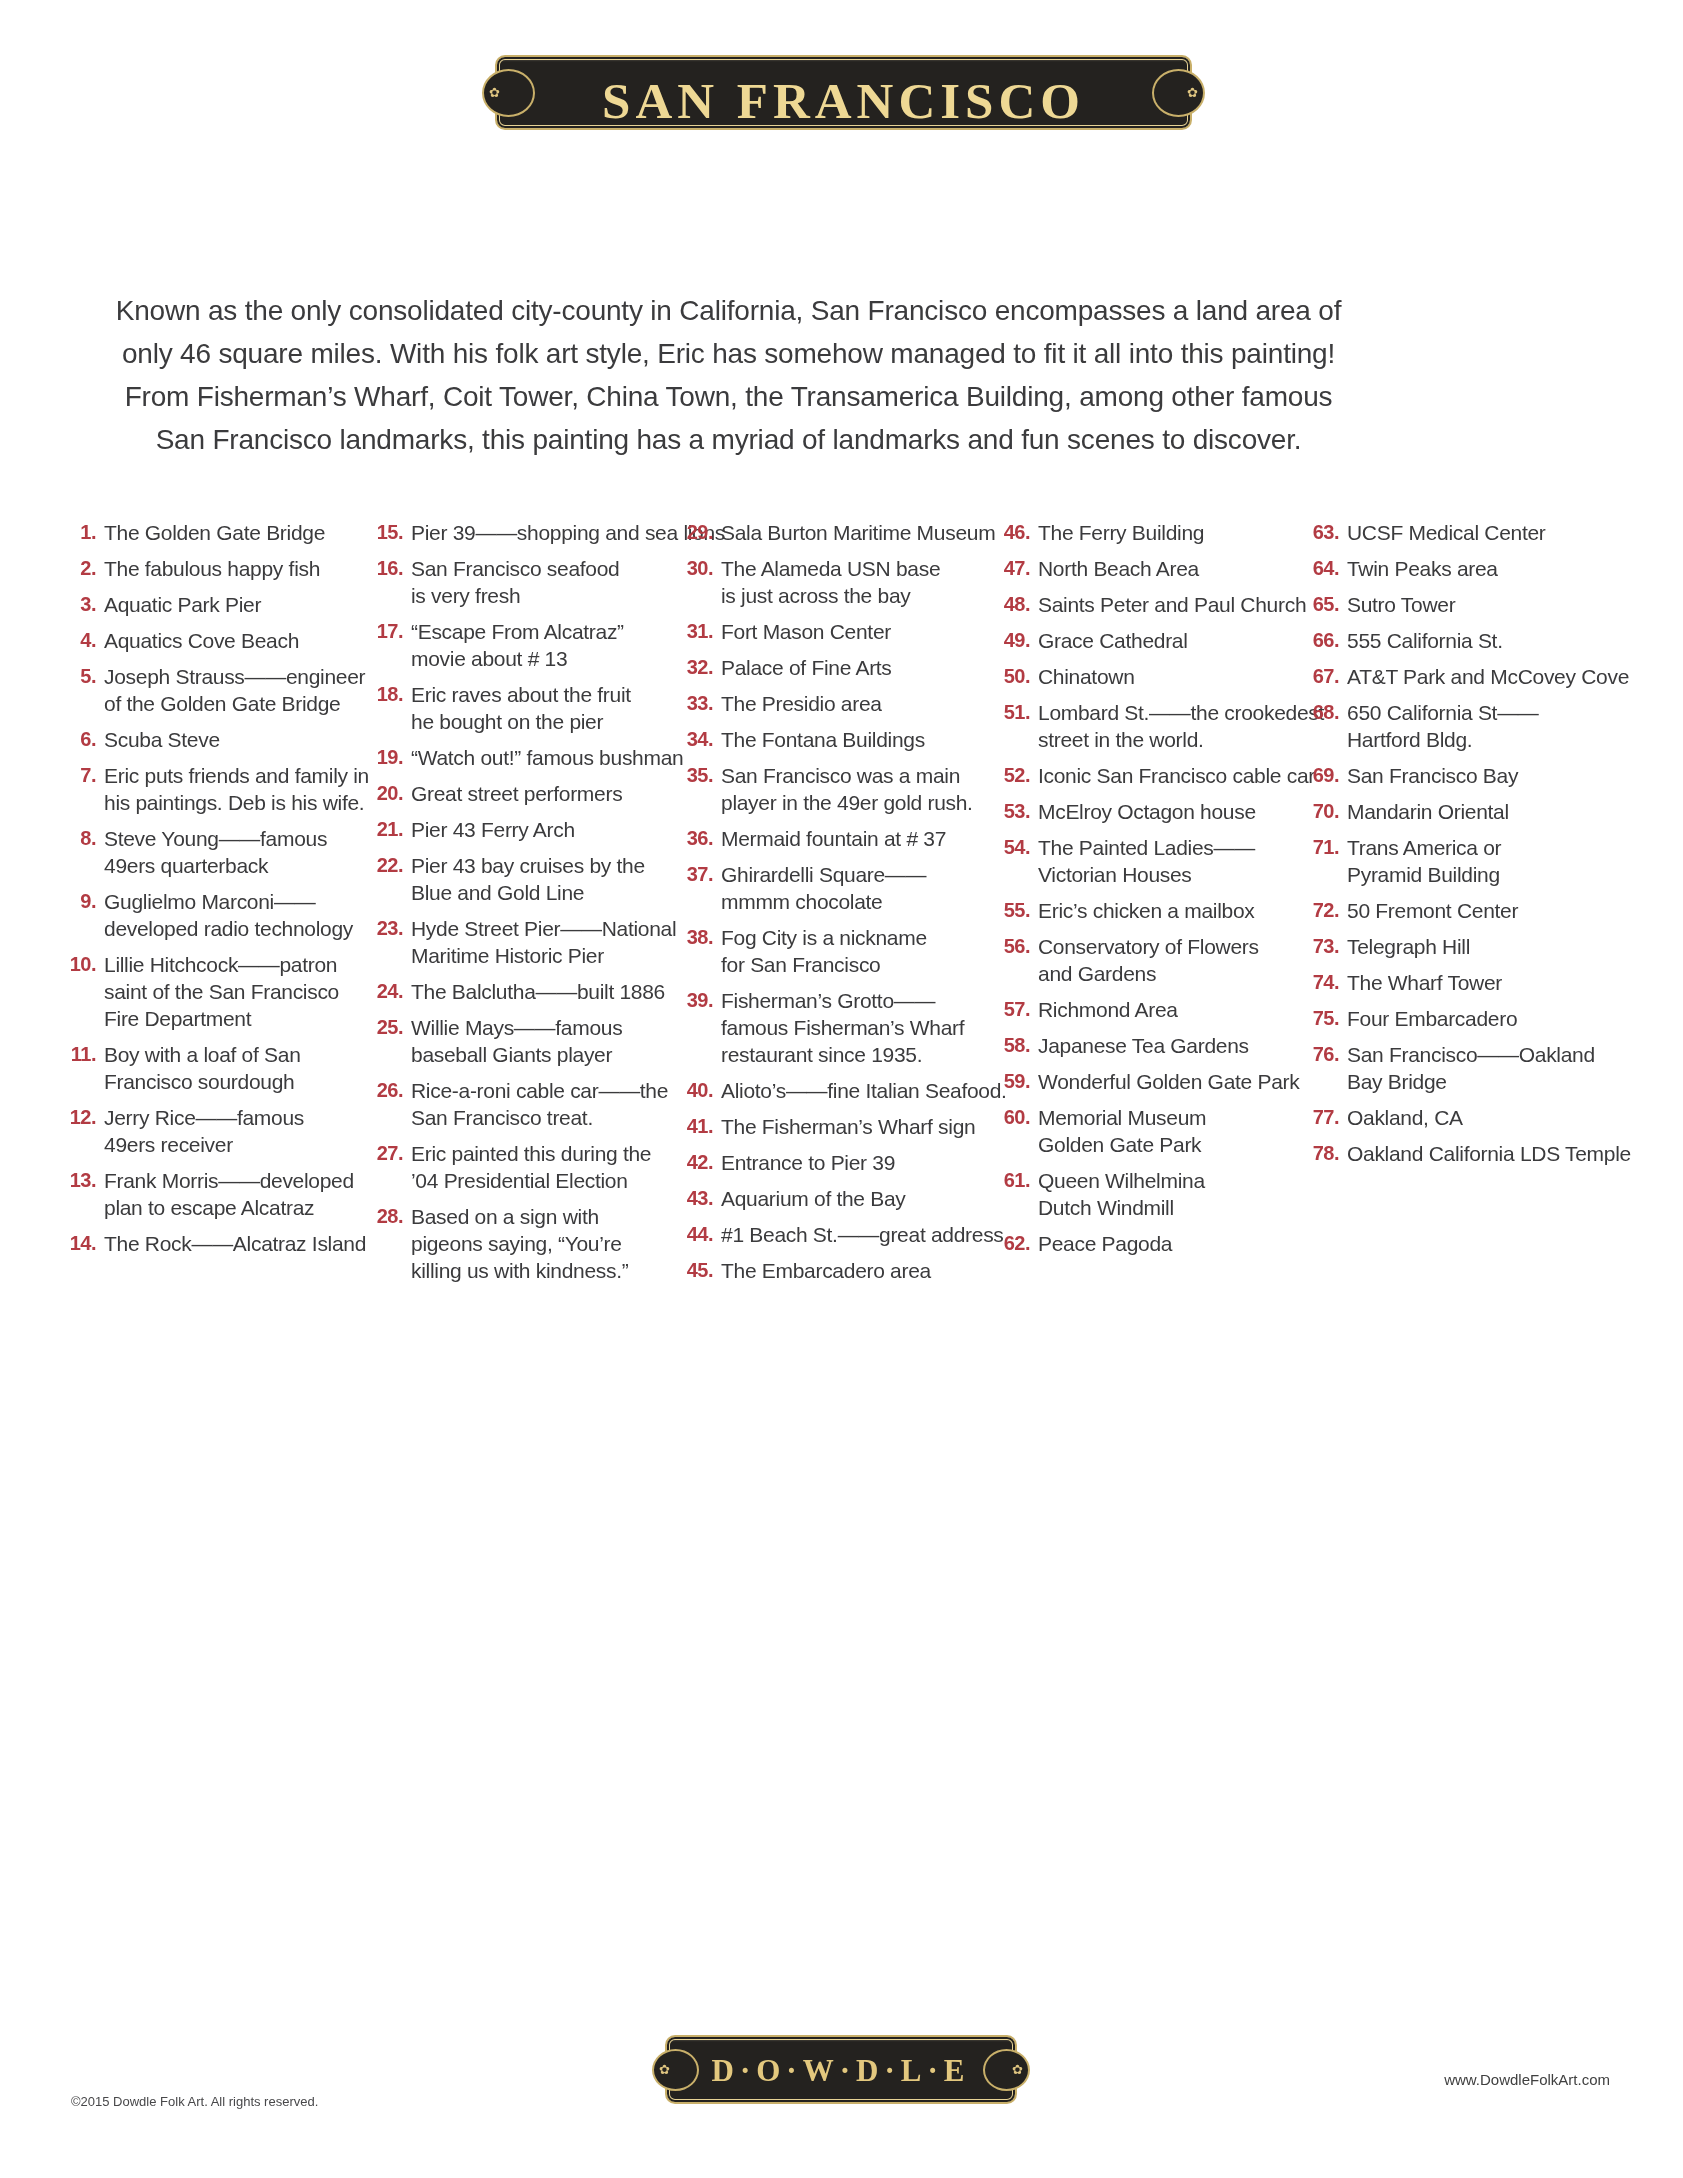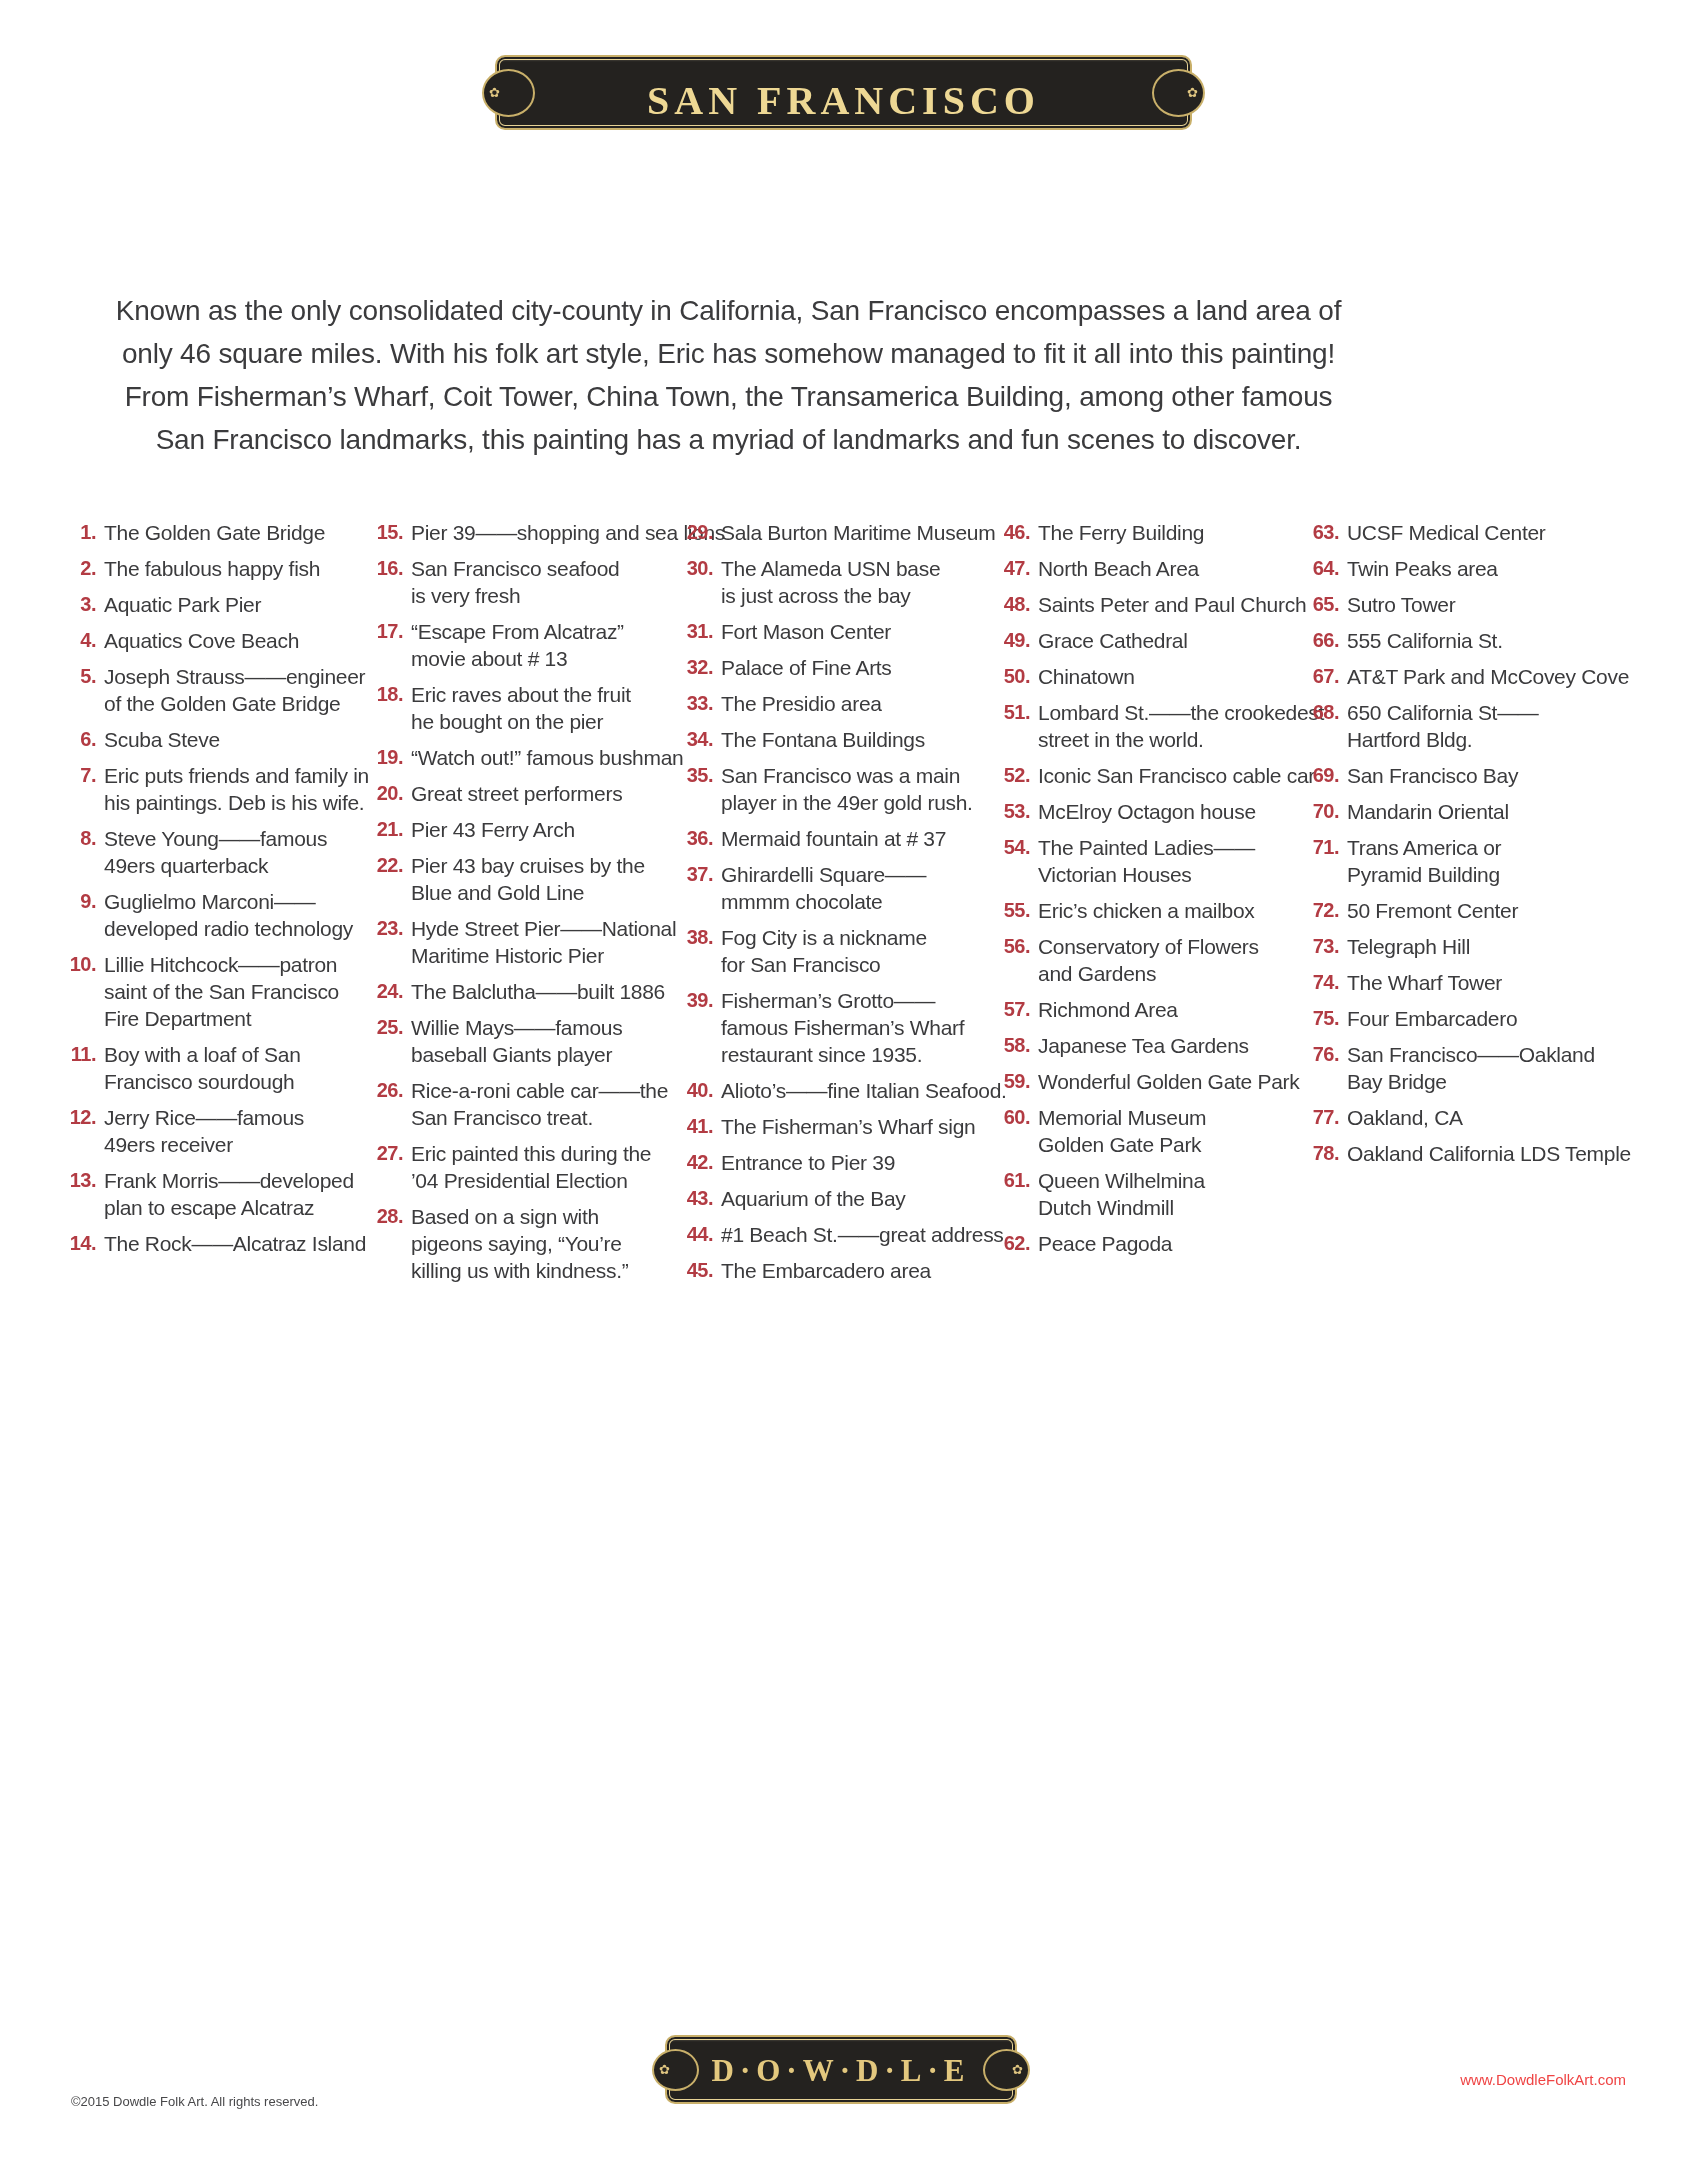--- a/index.html
+++ b/index.html
@@ -13,21 +13,21 @@
           display:flex;align-items:center;justify-content:center;}
   .plaque-tab{position:absolute;top:50%;transform:translateY(-50%);background:#24221f;
               border:2px solid #c9b06a;border-radius:50%;z-index:-1;
               display:flex;align-items:center;}
   .plaque{z-index:1;}
   .tab-left{left:-15px;width:44px;height:44px;justify-content:flex-start;padding-left:5px;}
   .tab-right{right:-15px;width:44px;height:44px;justify-content:flex-end;padding-right:5px;}
   .ornament{color:#dfc580;font-size:13px;line-height:1;}
 
   .banner{left:495px;top:55px;width:693px;height:71px;}
-  .banner-title{font-family:"Liberation Serif",serif;font-weight:700;font-size:40px;
+  .banner-title{font-family:"Liberation Serif",serif;font-weight:700;font-size:51px;
                 color:#eed894;letter-spacing:5px;line-height:1;padding-top:17px;white-space:nowrap;}
 
   .footer-plaque{left:665px;top:2035px;width:348px;height:65px;}
   .footer-plaque .plaque-tab{width:38px;height:38px;}
   .footer-logo-text{font-family:"Liberation Serif",serif;font-weight:700;font-size:31px;
                     color:#e3c87e;letter-spacing:6px;line-height:1;padding-top:2px;white-space:nowrap;}
 
   
   .intro{position:absolute;left:0;top:289px;width:1457px;text-align:center;
          font-size:28px;line-height:43px;font-weight:400;color:#3b3b3d;letter-spacing:-0.2px;}
@@ -42,21 +42,21 @@
   .legend-col:nth-child(5){left:1293px;}
   .legend-item{display:flex;align-items:flex-start;margin-bottom:9px;}
   .legend-item .num{flex:0 0 46px;width:46px;text-align:right;margin-right:8px;
                     color:#b23b43;font-weight:700;font-size:20px;line-height:27px;
                     letter-spacing:-0.5px;white-space:nowrap;}
   .legend-item .txt{font-size:21px;line-height:27px;color:#3b3b3d;white-space:pre;
                     letter-spacing:-0.3px;}
 
   
   .copyright{position:absolute;left:71px;top:2073px;font-size:13px;color:#48484a;margin-top:21px;}
-  .website{position:absolute;right:57px;top:2071px;font-size:15px;color:#ef4444;}
+  .website{position:absolute;right:73px;top:2071px;font-size:15px;color:#404040;}
 </style>
 </head>
 <body>
 
 <div class="page">
 
   <div class="plaque banner">
     <div class="plaque-tab tab-left">
       <span class="ornament">✿</span>
     </div>

